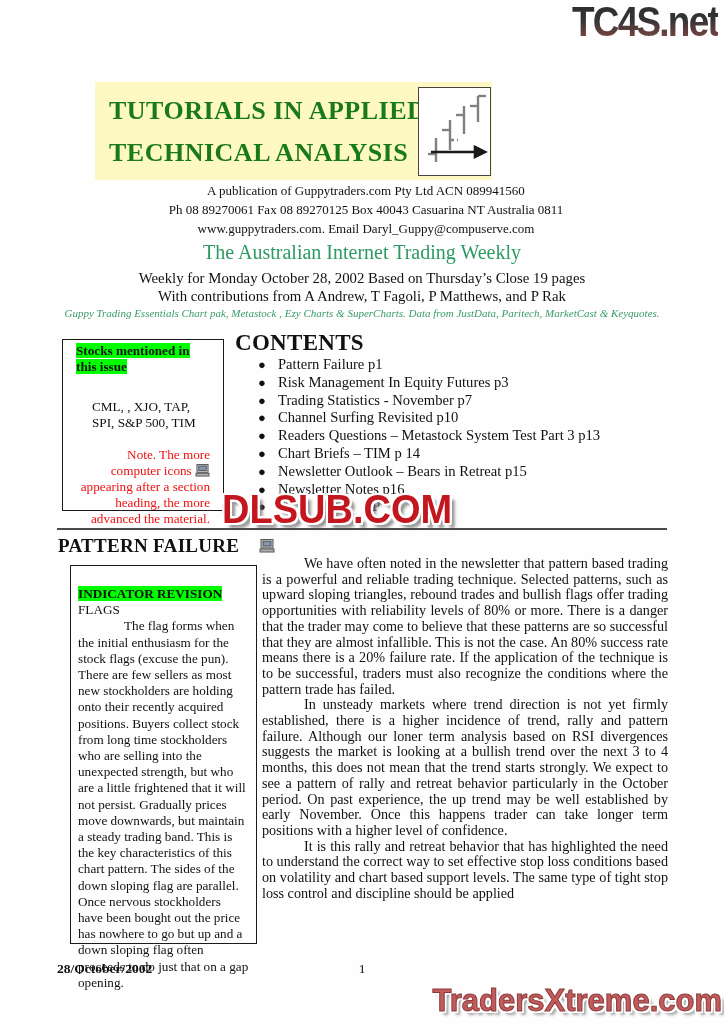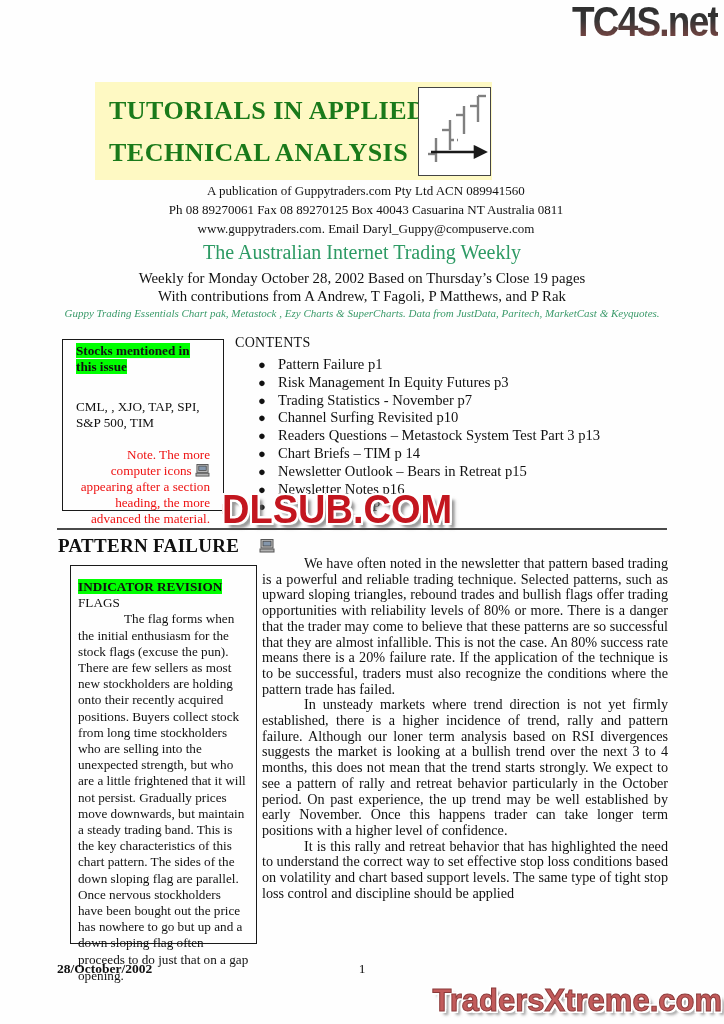--- a/index.html
+++ b/index.html
@@ -46,27 +46,27 @@
   .issue-info .tools { font-size:11px; line-height:16px; font-style:italic; color:#3a9a6a; }
 
   
   .stocks-box {
     position:absolute; left:62px; top:339px; width:162px; height:172px;
     border:1.5px solid #1a1a1a; padding:3px 13px;
     font-size:13.2px; line-height:16px;
   }
   .hl-green { background:#00ff00; }
   .stocks-box .head { font-weight:bold; }
-  .stocks-box .tickers { margin-top:24px; }
+  .stocks-box .tickers { margin-top:24px;margin-left:16px; }
   .stocks-box .note { color:#ee1111; margin-top:16px;text-align:right; }
   .corner-mark { position:absolute; right:-2px; bottom:-4px; width:3px; height:10px; background:#dd2222; }
 
   
   .contents { position:absolute; left:235px; top:333px; width:440px; }
-  .contents-heading { font-weight:normal; font-size:14px; line-height:20px; letter-spacing:.3px; }
+  .contents-heading { font-weight:bold; font-size:23px; line-height:20px; letter-spacing:.3px; }
   .contents ul { list-style:none; margin-top:3px; }
   .contents li { display:flex; font-size:14.6px; line-height:17.8px; }
   .contents li .bullet { width:20px; margin-left:23px; font-size:13px; }
   .contents li .frag-gap { display:inline-block; width:86px; }
 
   
   .dlsub {
     position:absolute; left:222px; top:486px;
     font-family:"Liberation Sans", sans-serif; font-weight:bold;
     font-size:38px; letter-spacing:0px; color:#c3161f;
@@ -80,21 +80,21 @@
   .rule { position:absolute; left:57px; top:528px; width:610px; height:2px; background:#4a4a4a; }
 
   
   .pattern-heading {
     position:absolute; left:58px; top:535px;
     font-weight:bold; font-size:19px; letter-spacing:.3px;
     display:flex; align-items:center; gap:20px;
   }
   .indicator-box {
     position:absolute; left:70px; top:565px; width:187px; height:379px;
-    border:1.5px solid #1a1a1a; padding:13px 7px;
+    border:1.5px solid #1a1a1a; padding:20px 7px;
     font-size:13.2px; line-height:16.2px;
   }
   .indicator-box .head { font-weight:bold; }
   .indicator-box .flags { margin-bottom:0; }
   .indicator-box .body { text-indent:46px; }
 
   .body-col {
     position:absolute; left:262px; top:556px; width:406px;
     font-size:14.2px; line-height:15.7px; text-align:justify;
   }

